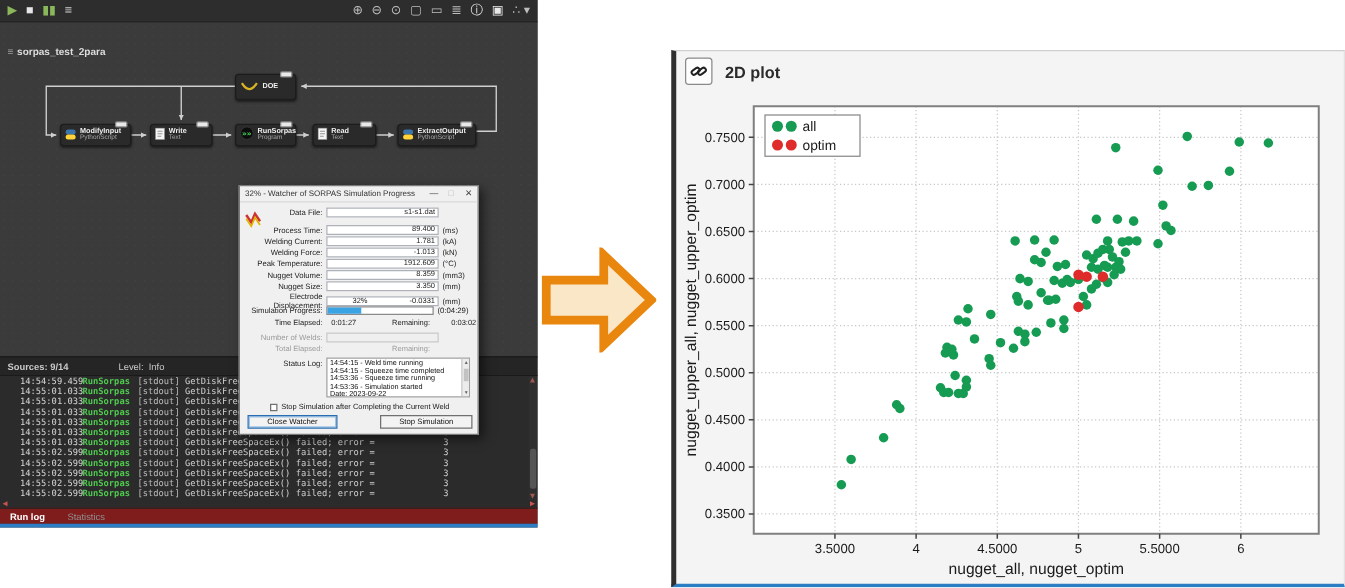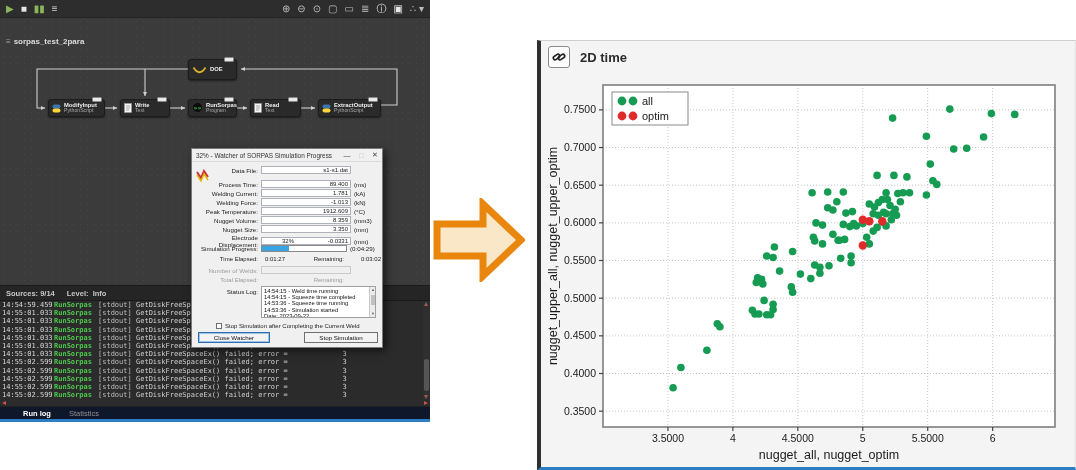--- a/index.html
+++ b/index.html
@@ -24,39 +24,39 @@
   .node .ntxt{display:flex;flex-direction:column;line-height:1.15;}
   .node .ntitle{font-size:5.8px;font-weight:bold;color:#f0f0f0;white-space:nowrap;}
   .node .nsub{font-size:5.2px;color:#a8a8a8;white-space:nowrap;}
   .node .badge{position:absolute;right:2px;top:-3px;width:10px;height:5px;background:#e9e9e9;
                border-radius:1.5px;border:0.5px solid #888;}
 
   #lp-loghead{position:absolute;left:0;top:285px;width:430px;height:16px;background:#252526;
               border-top:1px solid #1a1a1a;border-bottom:1px solid #1a1a1a;display:flex;align-items:center;
               font-size:7.5px;color:#c8c8c8;}
   #lp-loghead .lh-sources{margin-left:6px;font-weight:bold;}
-  #lp-loghead .lh-level{margin-left:12px;font-weight:bold;}
+  #lp-loghead .lh-level{margin-left:40px;font-weight:normal;}
   #lp-logbody{position:absolute;left:0;top:301px;width:423px;height:99px;background:#2b2b2b;
               overflow:hidden;font-family:"DejaVu Sans Mono",monospace;font-size:7px;}
   .logrow{display:flex;height:8.2px;line-height:8.2px;white-space:pre;}
-  .logrow .lt{color:#d8d8d8;width:54px;padding-left:2px;flex:none;}
+  .logrow .lt{color:#d8d8d8;width:66px;padding-left:16px;flex:none;}
   .logrow .ls{color:#4ec94e;font-weight:bold;width:44px;flex:none;}
   .logrow .lc{color:#bdbdbd;width:38px;flex:none;}
   .logrow .lm{color:#d0d0d0;}
   #lp-vscroll{position:absolute;left:423px;top:301px;width:7px;height:99px;background:#2f2f2f;}
   #lp-vscroll .vthumb{position:absolute;left:1px;top:58px;width:5px;height:32px;background:#555;border-radius:2px;}
   #lp-vscroll .varr{position:absolute;left:1px;width:0;height:0;border-left:2.5px solid transparent;border-right:2.5px solid transparent;}
   #lp-vscroll .va-up{top:1px;border-bottom:4px solid #9c5a50;}
   #lp-vscroll .va-dn{bottom:1px;border-top:4px solid #9c5a50;}
   #lp-hscroll{position:absolute;left:0;top:400px;width:430px;height:6px;background:#2b2b2b;}
   #lp-hscroll .harr{position:absolute;top:1px;width:0;height:0;border-top:2px solid transparent;border-bottom:2px solid transparent;}
   #lp-hscroll .ha-l{left:2px;border-right:4px solid #c75450;}
   #lp-hscroll .ha-r{right:2px;border-left:4px solid #c75450;}
-  #lp-tabs{position:absolute;left:0;top:406px;width:430px;height:13px;background:#0f172a;
-           display:flex;align-items:center;gap:18px;padding-left:23px;border-top:1px solid #222;}
+  #lp-tabs{position:absolute;left:0;top:406px;width:430px;height:13px;background:#7f1d1d;
+           display:flex;align-items:center;gap:18px;padding-left:8px;border-top:1px solid #222;}
   .lp-tab{font-size:7.5px;color:#8f8f8f;cursor:default;}
   .lp-tab.active{color:#fff;font-weight:bold;}
   #lp-blue{position:absolute;left:0;top:419px;width:430px;height:3px;background:#2d7dc4;}
 
   
   #dlg{position:absolute;left:191px;top:148px;width:192px;height:200px;background:#f0f0f0;
        border:1px solid #7a7a7a;box-shadow:3px 3px 8px rgba(0,0,0,.55);z-index:20;
        font-size:6.2px;color:#222;}
   #dlg-titlebar{position:absolute;left:0;top:0;width:100%;height:13px;display:flex;align-items:center;
                 border-bottom:1px solid #d9d9d9;}
@@ -362,21 +362,21 @@
   <div id="right-panel">
     <div id="rp-header">
       <div id="rp-linkbtn">
         <svg width="14" height="14" viewBox="0 0 14 14">
           <g fill="none" stroke="#222" stroke-width="1.6">
             <rect x="1" y="5.2" width="7" height="3.6" rx="1.8" transform="rotate(-35 4.5 7)"></rect>
             <rect x="6" y="5.2" width="7" height="3.6" rx="1.8" transform="rotate(-35 9.5 7)"></rect>
           </g>
         </svg>
       </div>
-      <div id="rp-title">2D time</div>
+      <div id="rp-title">2D plot</div>
     </div>
     <svg id="chart" width="534" height="426" viewBox="0 0 534 426">
         <rect x="62" y="44" width="452" height="342" fill="#ffffff"></rect>
         <line x1="126.94252873563218" y1="44" x2="126.94252873563218" y2="386" stroke="#c7c7c7" stroke-width="1" stroke-dasharray="1 2"></line>
         <line x1="191.88505747126436" y1="44" x2="191.88505747126436" y2="386" stroke="#c7c7c7" stroke-width="1" stroke-dasharray="1 2"></line>
         <line x1="256.8275862068965" y1="44" x2="256.8275862068965" y2="386" stroke="#c7c7c7" stroke-width="1" stroke-dasharray="1 2"></line>
         <line x1="321.7701149425287" y1="44" x2="321.7701149425287" y2="386" stroke="#c7c7c7" stroke-width="1" stroke-dasharray="1 2"></line>
         <line x1="386.7126436781609" y1="44" x2="386.7126436781609" y2="386" stroke="#c7c7c7" stroke-width="1" stroke-dasharray="1 2"></line>
         <line x1="451.6551724137931" y1="44" x2="451.6551724137931" y2="386" stroke="#c7c7c7" stroke-width="1" stroke-dasharray="1 2"></line>
         <line x1="62" y1="370.1806167400881" x2="514" y2="370.1806167400881" stroke="#c7c7c7" stroke-width="1" stroke-dasharray="1 2"></line>

